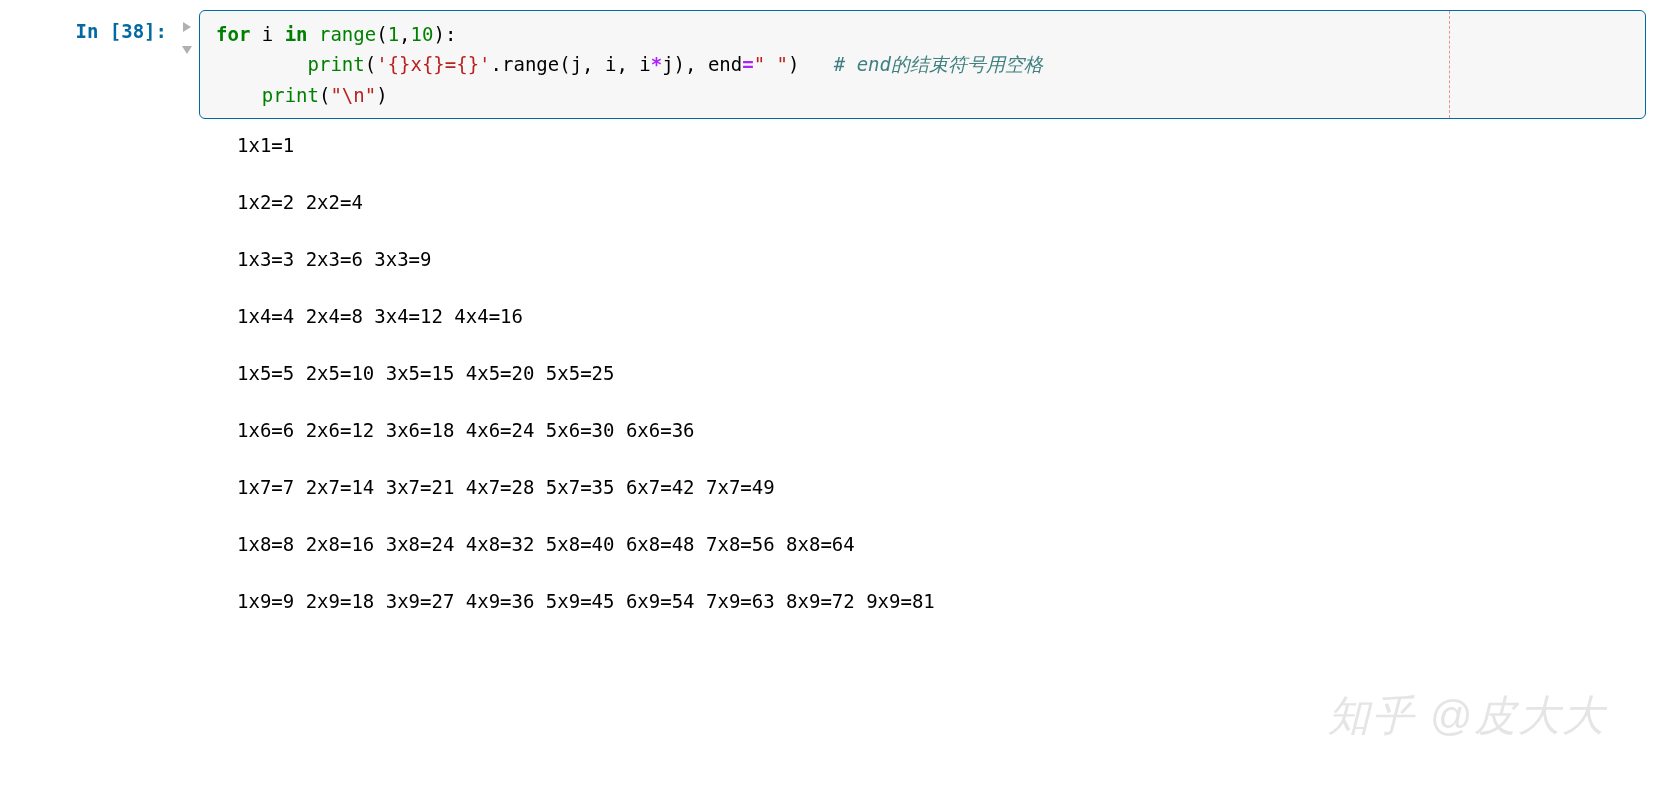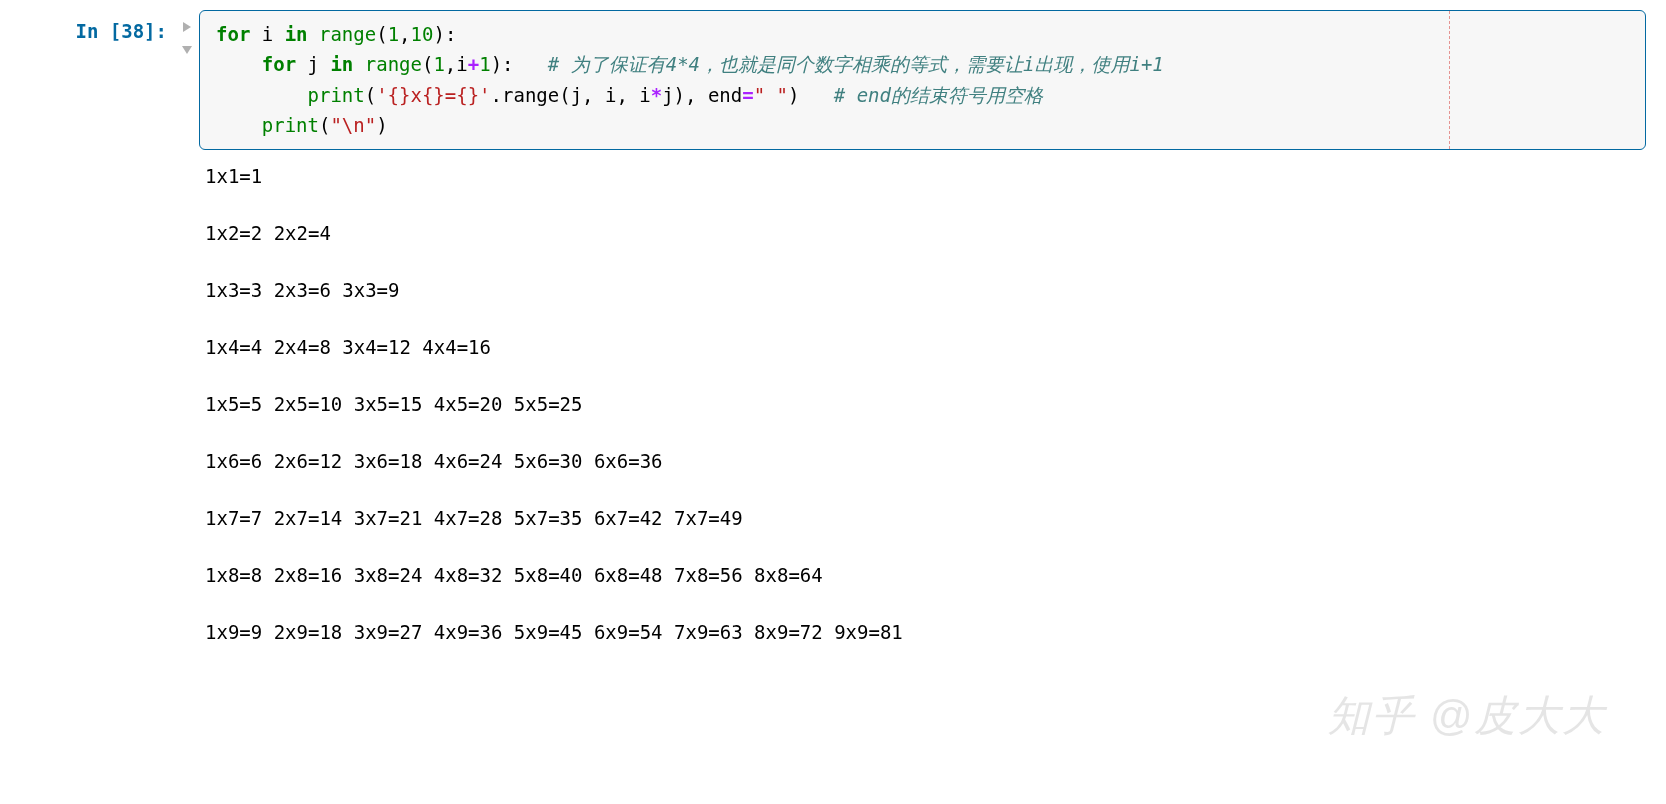--- a/index.html
+++ b/index.html
@@ -77,20 +77,21 @@
       position: absolute;
       top: 0;
       right: 195px;
       bottom: 0;
       border-left: 1px dashed #d9534f;
       opacity: 0.6;
     }
     .output-cell {
       display: flex;
       padding: 2px 20px 20px 20px;
+      gap: 32px;
     }
     .output-prompt-spacer { width: 179px; flex-shrink: 0; }
     .output-area {
       flex: 1;
       white-space: pre;
       font-size: 19px;
       line-height: 1.5;
       color: #000000;
       padding-left: 6px;
     }
@@ -113,21 +114,20 @@
   <div class="prompt-area">
     <span class="prompt">In [38]:</span>
   </div>
   <div class="gutter">
     <div class="triangle-right"></div>
     <div class="triangle-down"></div>
   </div>
   <div class="code-area">
     <div class="margin-line"></div>
     <div class="code-line"><span class="kw-green">for</span><span> i </span><span class="kw-green">in</span><span class="builtin"> range</span><span>(</span><span class="num">1</span><span>,</span><span class="num">10</span><span>):</span></div>
-    <div class="code-line"><span>    </span><span class="kw-green">for</span><span> j </span><span class="kw-green">in</span><span class="builtin"> range</span><span>(</span><span class="num">1</span><span>,i</span><span class="op-purple">+</span><span class="num">1</span><span>):   </span><span class="comment"># 为了保证有4*4，也就是同个数字相乘的等式，需要让i出现，使用i+1</span></div>
     <div class="code-line"><span>        </span><span class="builtin">print</span><span>(</span><span class="string">'{}x{}={}'</span><span>.range(j, i, i</span><span class="op-purple">*</span><span>j), end</span><span class="op-purple">=</span><span class="string">" "</span><span>)   </span><span class="comment"># end的结束符号用空格</span></div>
     <div class="code-line"><span>    </span><span class="builtin">print</span><span>(</span><span class="string">"\n"</span><span>)</span></div>
   </div>
 </div>
 
 <div class="output-cell">
   <div class="output-prompt-spacer"></div>
   <div class="output-area">1x1=1 
 
 1x2=2 2x2=4 

